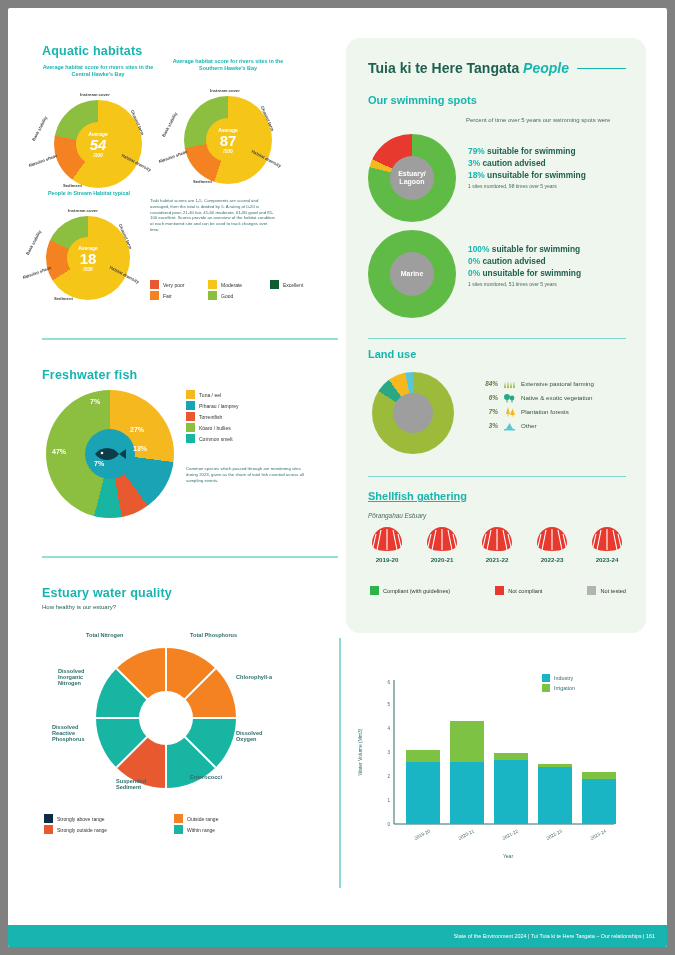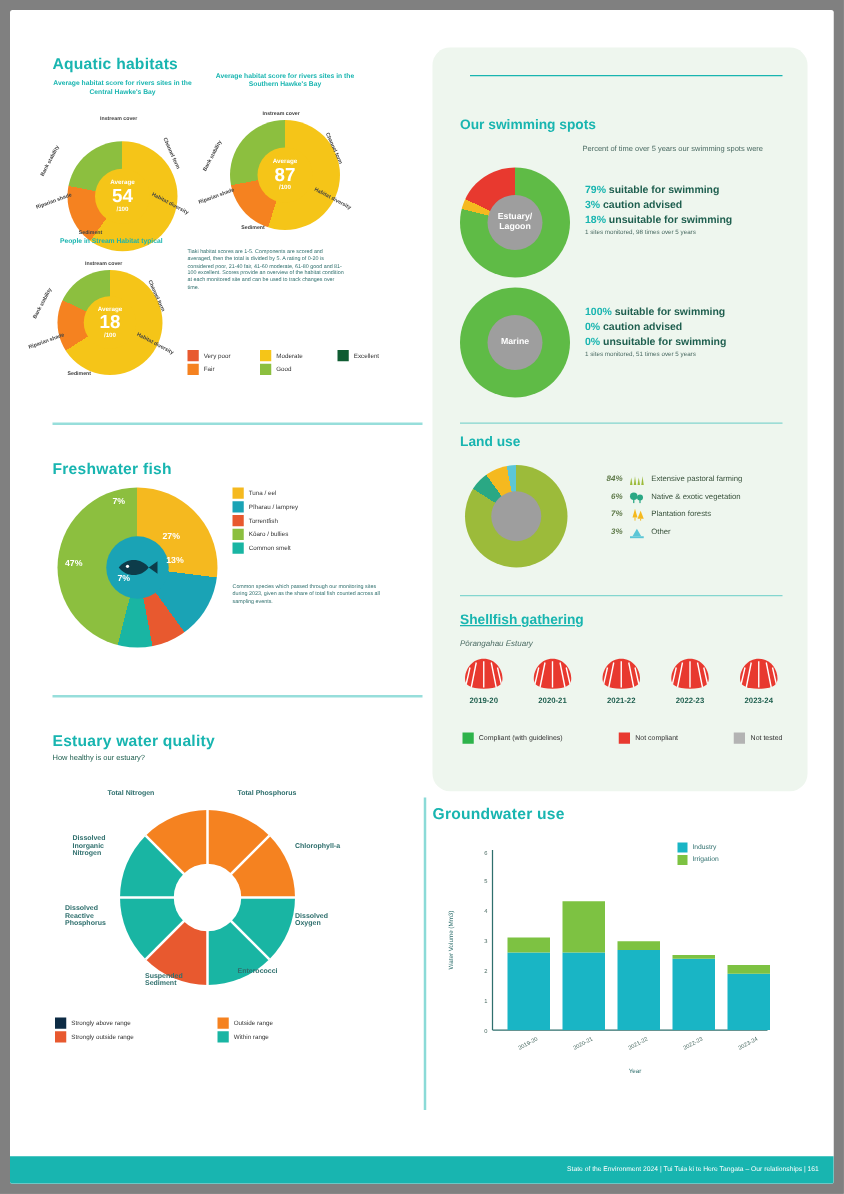--- a/index.html
+++ b/index.html
@@ -55,21 +55,21 @@
   .footer{position:absolute;left:0;bottom:0;width:659px;height:22px;background:#18b5b0;color:#ffffff;font-size:5.4px;display:flex;align-items:center;justify-content:flex-end;padding-right:12px;box-sizing:border-box;}
 </style>
 </head>
 <body>
 
 <div class="page">
 
   <div class="sec-title aq-title">Aquatic habitats</div>
 
   <div class="dn-caption" style="left:30px;top:56px;">Average habitat score for rivers sites in the Central Hawke's Bay</div>
-  <div class="donutwrap" style="left:46px;top:105px;">
+  <div class="donutwrap" style="left:46px;top:92px;font-style:italic;">
     <div class="donut" style="width:88px;height:88px;background:conic-gradient(#f5c518 0 60%, #f58220 60% 78%, #8cbf3f 78% 100%);">
       <div class="hole" style="width:44px;height:44px;background:#f5c518;"></div>
       <div class="ctr">
         <div class="lbl">Average</div>
         <div class="big">54</div>
         <div class="sub">/100</div>
       </div>
     </div>
   </div>
   <div class="ringlabel" style="left:18px;top:118px;transform:rotate(-62deg);">Bank stability</div>
@@ -234,20 +234,24 @@
         <span class="legend-txt">Strongly outside range</span>
       </div>
     <div class="legend-row" style="width:120px;">
         <span class="sw" style="background:#19b5a3;"></span>
         <span class="legend-txt">Within range</span>
       </div>
   </div>
 
   <div class="panel">
     <div style="position:absolute;left:22px;top:22px;display:flex;align-items:center;width:258px;">
+      <h1>
+        <span>Tuia ki te Here Tangata</span>
+        <em>People</em>
+      </h1>
       <div style="flex:1;height:1px;background:#18b5b0;margin-left:8px;"></div>
     </div>
 
     <div class="sub-h" style="position:absolute;left:22px;top:56px;">Our swimming spots</div>
     <div style="position:absolute;left:120px;top:78px;width:160px;font-size:6px;color:#4b6b63;line-height:1.35;">Percent of time over 5 years our swimming spots were</div>
 
     <div style="position:absolute;left:22px;top:96px;">
       <div class="donut" style="width:88px;height:88px;background:conic-gradient(#5fbb46 0 79%, #f5b91f 79% 82%, #e8392f 82% 100%);">
         <div class="hole" style="width:44px;height:44px;background:#9e9e9e;"></div>
         <div class="spot-lbl">Estuary/<br>Lagoon</div>
@@ -415,21 +419,20 @@
       <div class="legend-row" style="margin:0;">
           <span class="sw" style="background:#b3b3b3;"></span>
           <span class="legend-txt" style="font-size:5.6px;">Not tested</span>
         </div>
     </div>
   </div>
 
   <div class="vline"></div>
 
   <div class="gw">
-    <div class="sec-title">Groundwater use</div>
 
     <div style="position:absolute;left:196px;top:30px;">
       <div class="legend-row">
           <span class="sw" style="background:#19b5c5;width:8px;height:8px;"></span>
           <span class="legend-txt" style="font-size:5.4px;color:#2f6f6d;">Industry</span>
         </div>
       <div class="legend-row">
           <span class="sw" style="background:#7dc242;width:8px;height:8px;"></span>
           <span class="legend-txt" style="font-size:5.4px;color:#2f6f6d;">Irrigation</span>
         </div>

